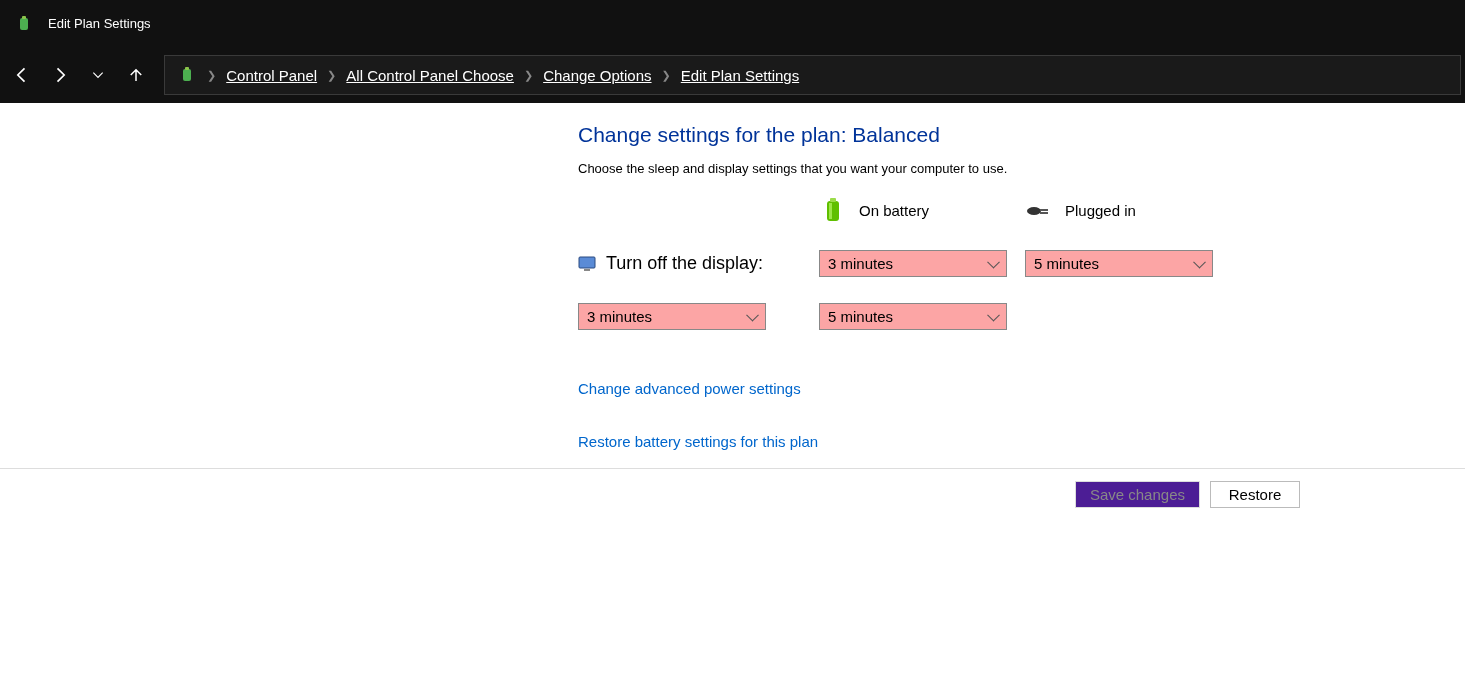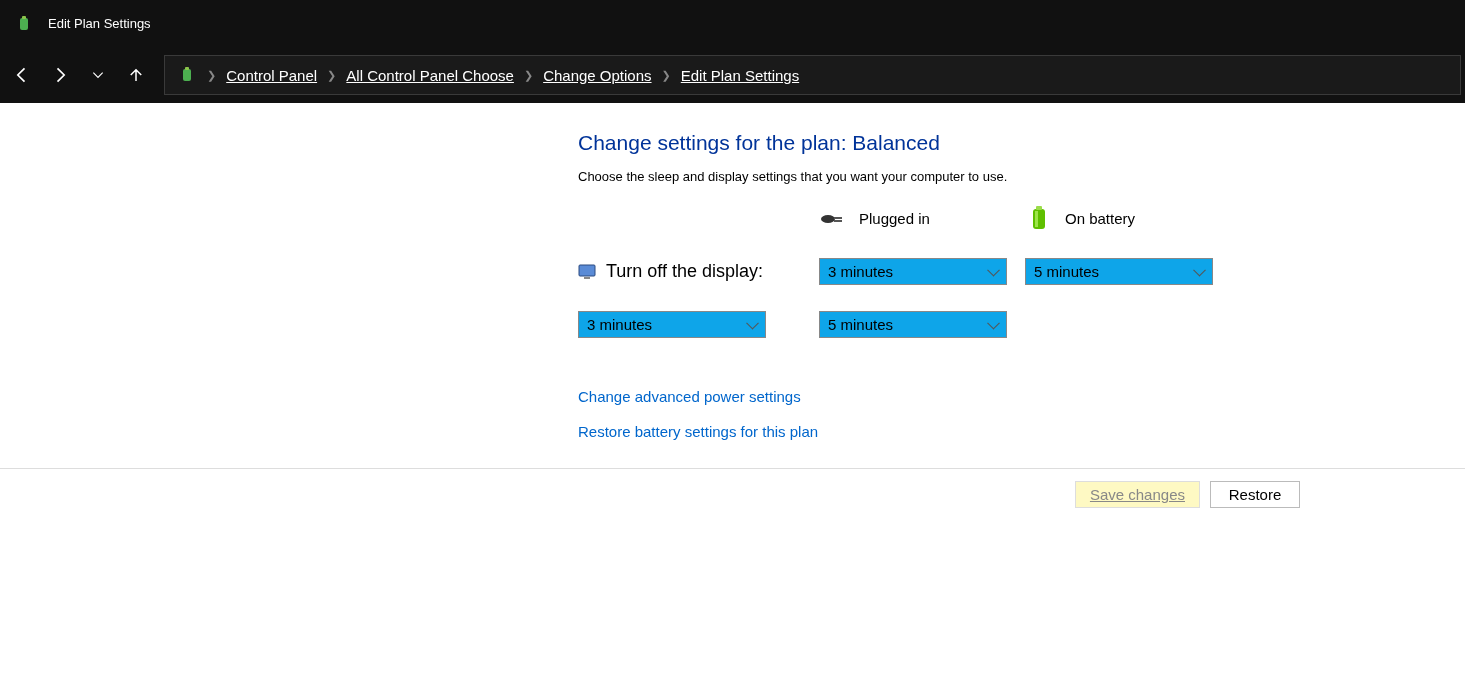--- a/index.html
+++ b/index.html
@@ -12,40 +12,40 @@
   
   .navbar { height: 56px; background: #111; display: flex; align-items: center; padding: 0 4px; gap: 2px; }
   .nav-btn { width: 36px; height: 36px; display: flex; align-items: center; justify-content: center; color: #fff; cursor: pointer; }
   .nav-btn svg { stroke: #fff; }
   .address { flex: 1; height: 40px; border: 1px solid #3a3a3a; background: #1a1a1a; margin-left: 8px; display: flex; align-items: center; padding: 0 8px; gap: 4px; color: #fff; font-size: 15px; }
   .crumb { color: #fff; padding: 0 4px; cursor: pointer; text-decoration: underline; }
   .crumb-sep { color: #888; font-size: 11px; padding: 0 2px; }
 
   
   .content-wrap { position: absolute; top: 103px; left: 0; right: 0; bottom: 222px; background: #fff; }
-  .content { margin-left: 578px; padding-top: 28px; width: 720px; }
+  .content { margin-left: 578px; padding-top: 20px; width: 720px; }
   .heading { color: #003399; font-size: 21px; font-weight: 400; margin-bottom: 14px; }
   .subhead { color: #000; font-size: 13px; margin-bottom: 20px; }
 
   .grid { display: grid; grid-template-columns: 225px 190px 190px; column-gap: 16px; row-gap: 26px; align-items: center; }
   .col-header { display: flex; align-items: center; justify-content: flex-start; gap: 12px; font-size: 15px; color: #000; }
   .row-label { display: flex; align-items: center; gap: 10px; font-size: 18px; color: #000; }
   .row-label .ico { width: 18px; height: 18px; display: inline-flex; align-items: center; justify-content: center; }
 
-  .combo { position: relative; width: 188px; height: 27px; border: 1px solid #888; background: #0ea5e9; display: flex; align-items: center; padding: 0 22px 0 8px; font-size: 15px; cursor: pointer; }
+  .combo { position: relative; width: 188px; height: 27px; border: 1px solid #888; background: #fca5a5; display: flex; align-items: center; padding: 0 22px 0 8px; font-size: 15px; cursor: pointer; }
   .combo::after { content: ""; position: absolute; right: 8px; top: 50%; width: 8px; height: 8px; border-right: 1.3px solid #555; border-bottom: 1.3px solid #555; transform: translateY(-70%) rotate(45deg); }
 
-  .links { margin-top: 50px; display: flex; flex-direction: column; gap: 18px; }
+  .links { margin-top: 50px; display: flex; flex-direction: column; gap: 36px; }
   .link { color: #0066cc; font-size: 15px; cursor: pointer; width: fit-content; }
 
   
   .footer-line { position: absolute; left: 0; right: 0; top: 468px; height: 1px; background: #ddd; }
   .footer { position: absolute; left: 0; right: 0; top: 469px; height: 50px; display: flex; align-items: center; justify-content: flex-end; padding-right: 165px; gap: 10px; }
   .btn { min-width: 90px; height: 27px; padding: 0 14px; border: 1px solid #bbb; background: #fff; font-size: 15px; cursor: pointer; display: flex; align-items: center; justify-content: center; }
-  .btn.disabled { color: #888; background: #fef9c3; cursor: default; border-color: #ddd; text-decoration: underline; }
+  .btn.disabled { color: #888; background: #4c1d95; cursor: default; border-color: #ddd; }
 
   
   .ico-slot { width: 28px; height: 28px; display: inline-flex; align-items: center; justify-content: center; }
 </style>
 </head>
 <body>
 
 <div class="titlebar">
   <span class="ico-slot">
     <svg width="16" height="16" viewBox="0 0 16 16">
@@ -98,37 +98,37 @@
 <div class="content-wrap">
   <div class="content">
     <div class="heading">Change settings for the plan: Balanced</div>
     <div class="subhead">Choose the sleep and display settings that you want your computer to use.</div>
 
     <div class="grid">
 
       <div></div>
       <div class="col-header">
         <span class="ico-slot">
+          <svg width="20" height="26" viewBox="0 0 20 26">
+              <rect x="4" y="4" width="12" height="20" rx="3" fill="#5fbf00"></rect>
+              <rect x="7" y="1" width="6" height="4" rx="1" fill="#9bdc4a"></rect>
+              <rect x="6" y="6" width="3" height="16" fill="#c7ff7a" opacity="0.6"></rect>
+            </svg>
+        </span>
+        <span>On battery</span>
+      </div>
+      <div class="col-header">
+        <span class="ico-slot">
           <svg width="26" height="18" viewBox="0 0 26 18">
               <ellipse cx="8" cy="10" rx="7" ry="4" fill="#333"></ellipse>
               <rect x="14" y="8" width="8" height="2" fill="#555"></rect>
               <rect x="14" y="11" width="8" height="2" fill="#555"></rect>
             </svg>
         </span>
         <span>Plugged in</span>
-      </div>
-      <div class="col-header">
-        <span class="ico-slot">
-          <svg width="20" height="26" viewBox="0 0 20 26">
-              <rect x="4" y="4" width="12" height="20" rx="3" fill="#5fbf00"></rect>
-              <rect x="7" y="1" width="6" height="4" rx="1" fill="#9bdc4a"></rect>
-              <rect x="6" y="6" width="3" height="16" fill="#c7ff7a" opacity="0.6"></rect>
-            </svg>
-        </span>
-        <span>On battery</span>
       </div>
 
       <div class="row-label">
         <span class="ico">
           <svg width="18" height="18" viewBox="0 0 18 18">
               <rect x="1" y="2" width="16" height="11" rx="1" fill="#5a8bd6" stroke="#2a4a80" stroke-width="1"></rect>
               <rect x="6" y="14" width="6" height="2" fill="#888"></rect>
             </svg>
         </span>
         <span>Turn off the display:</span>

